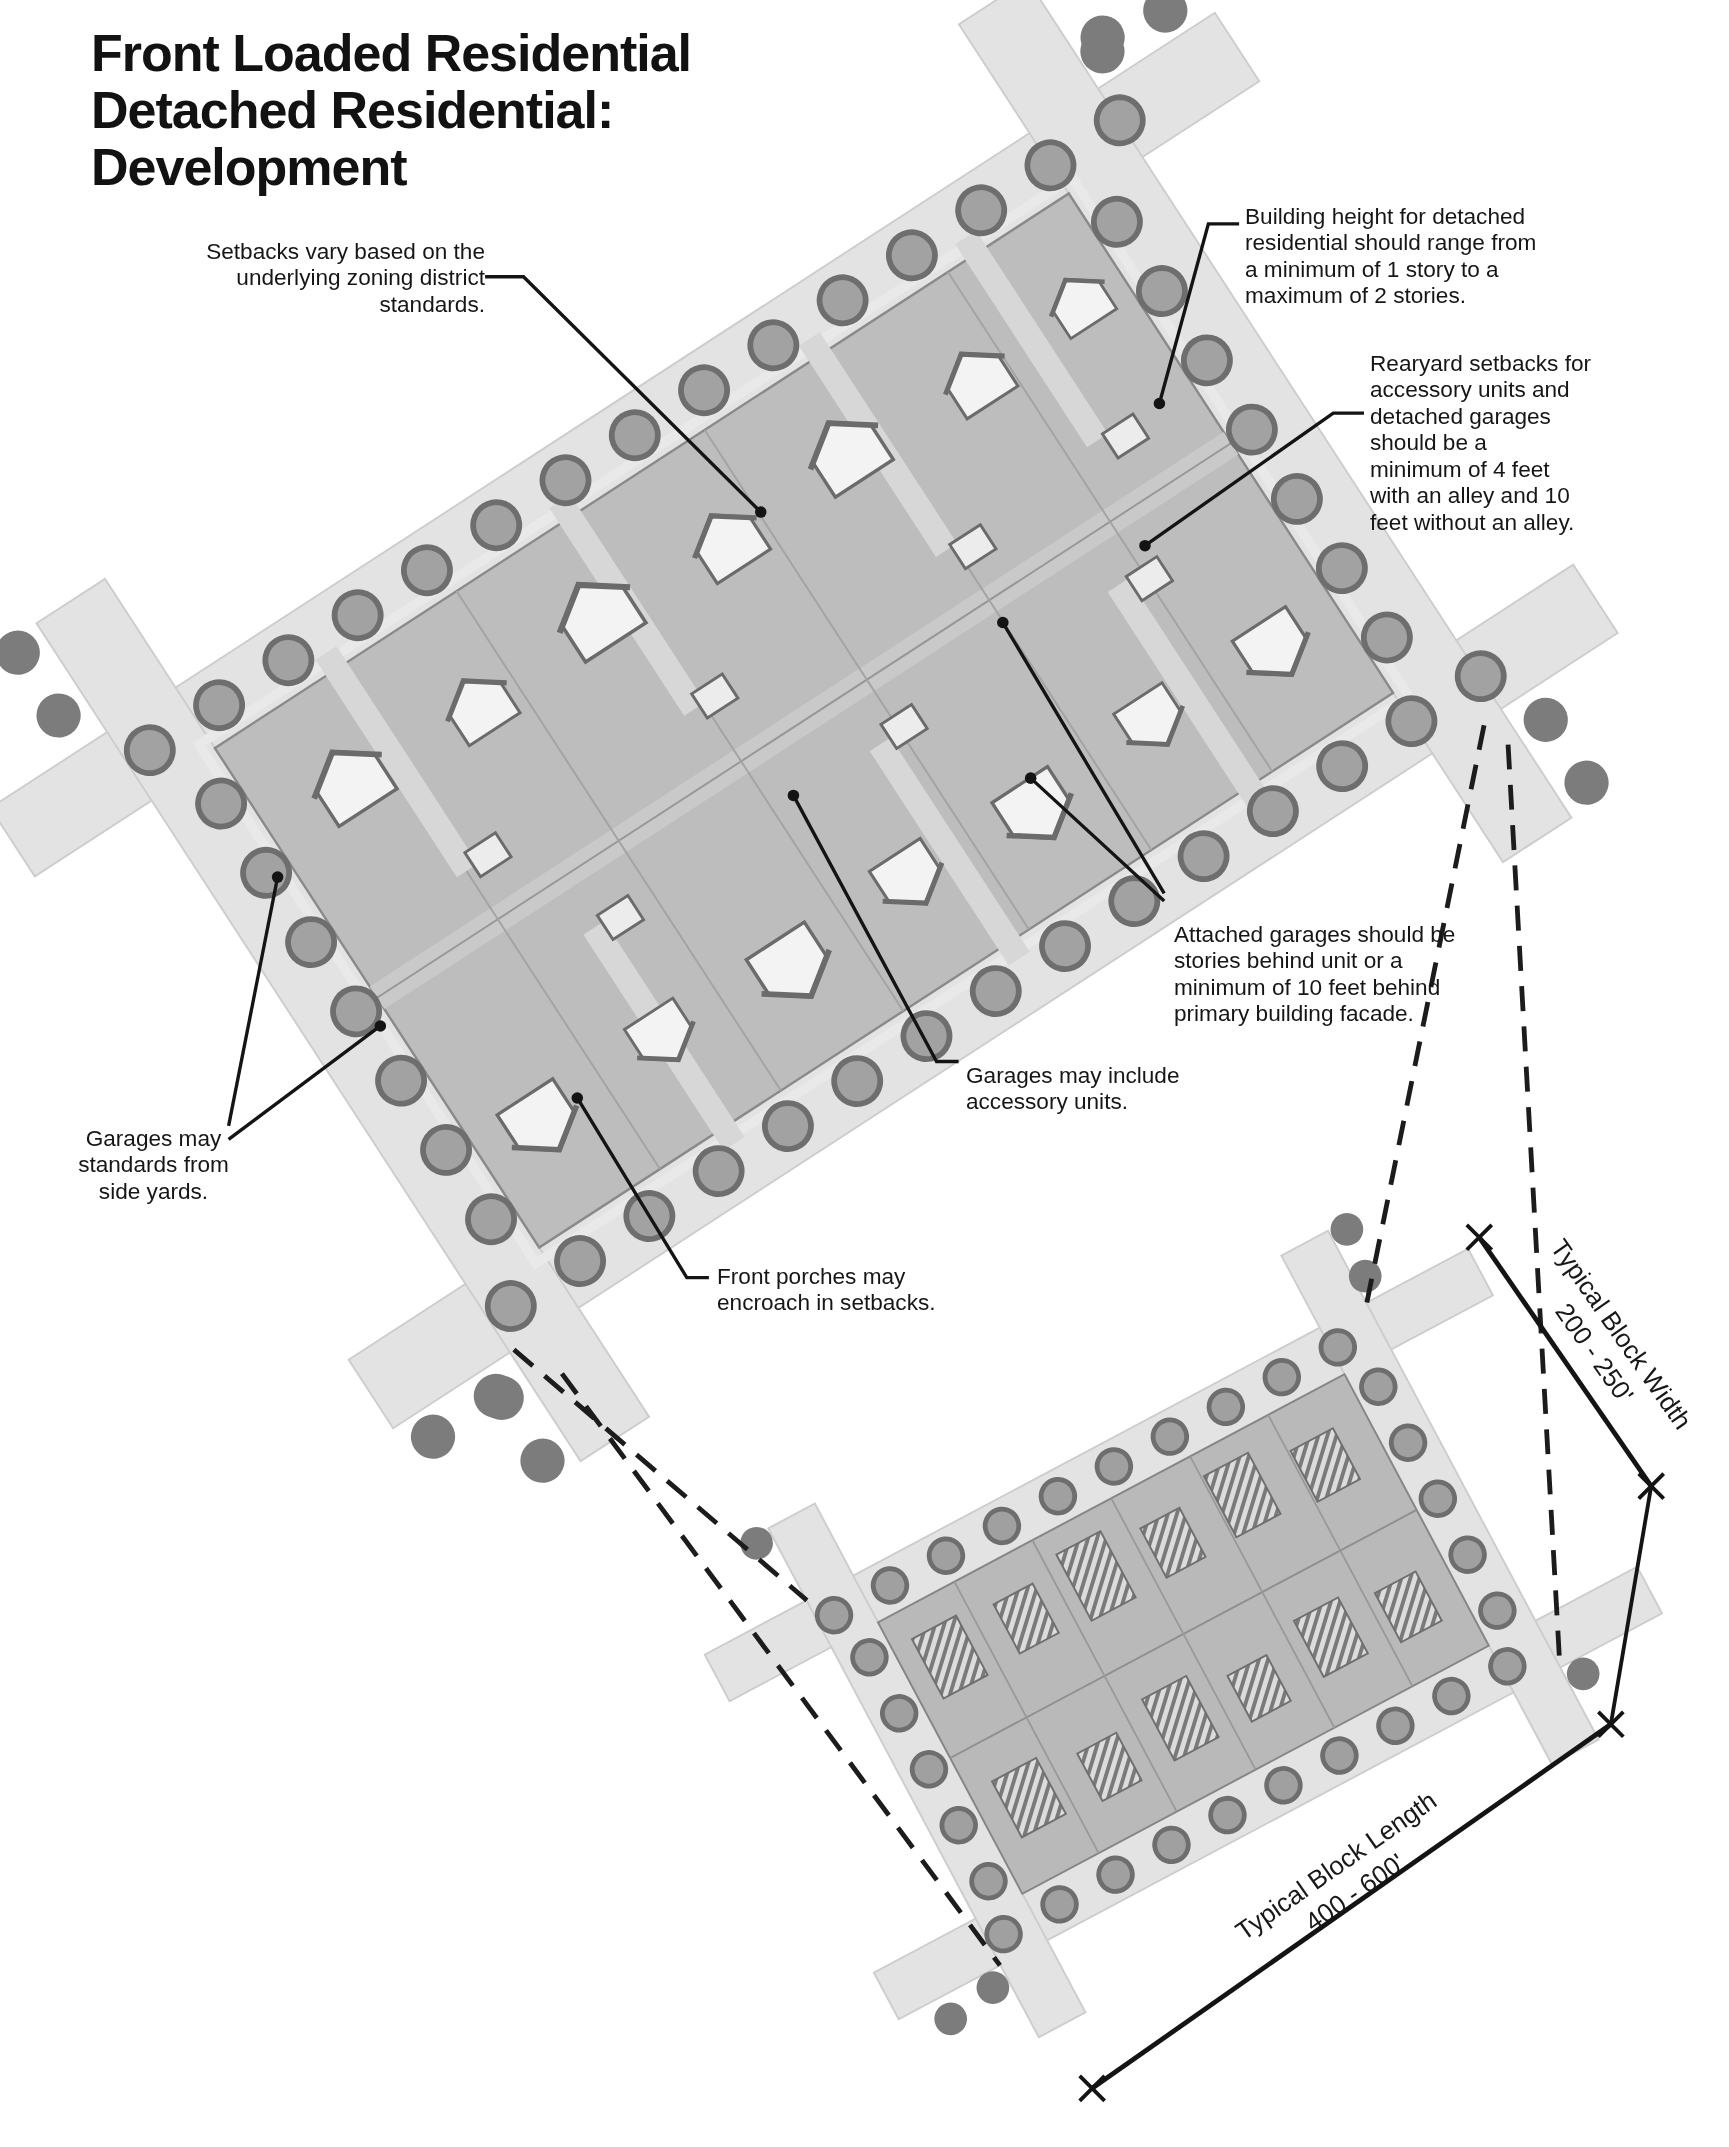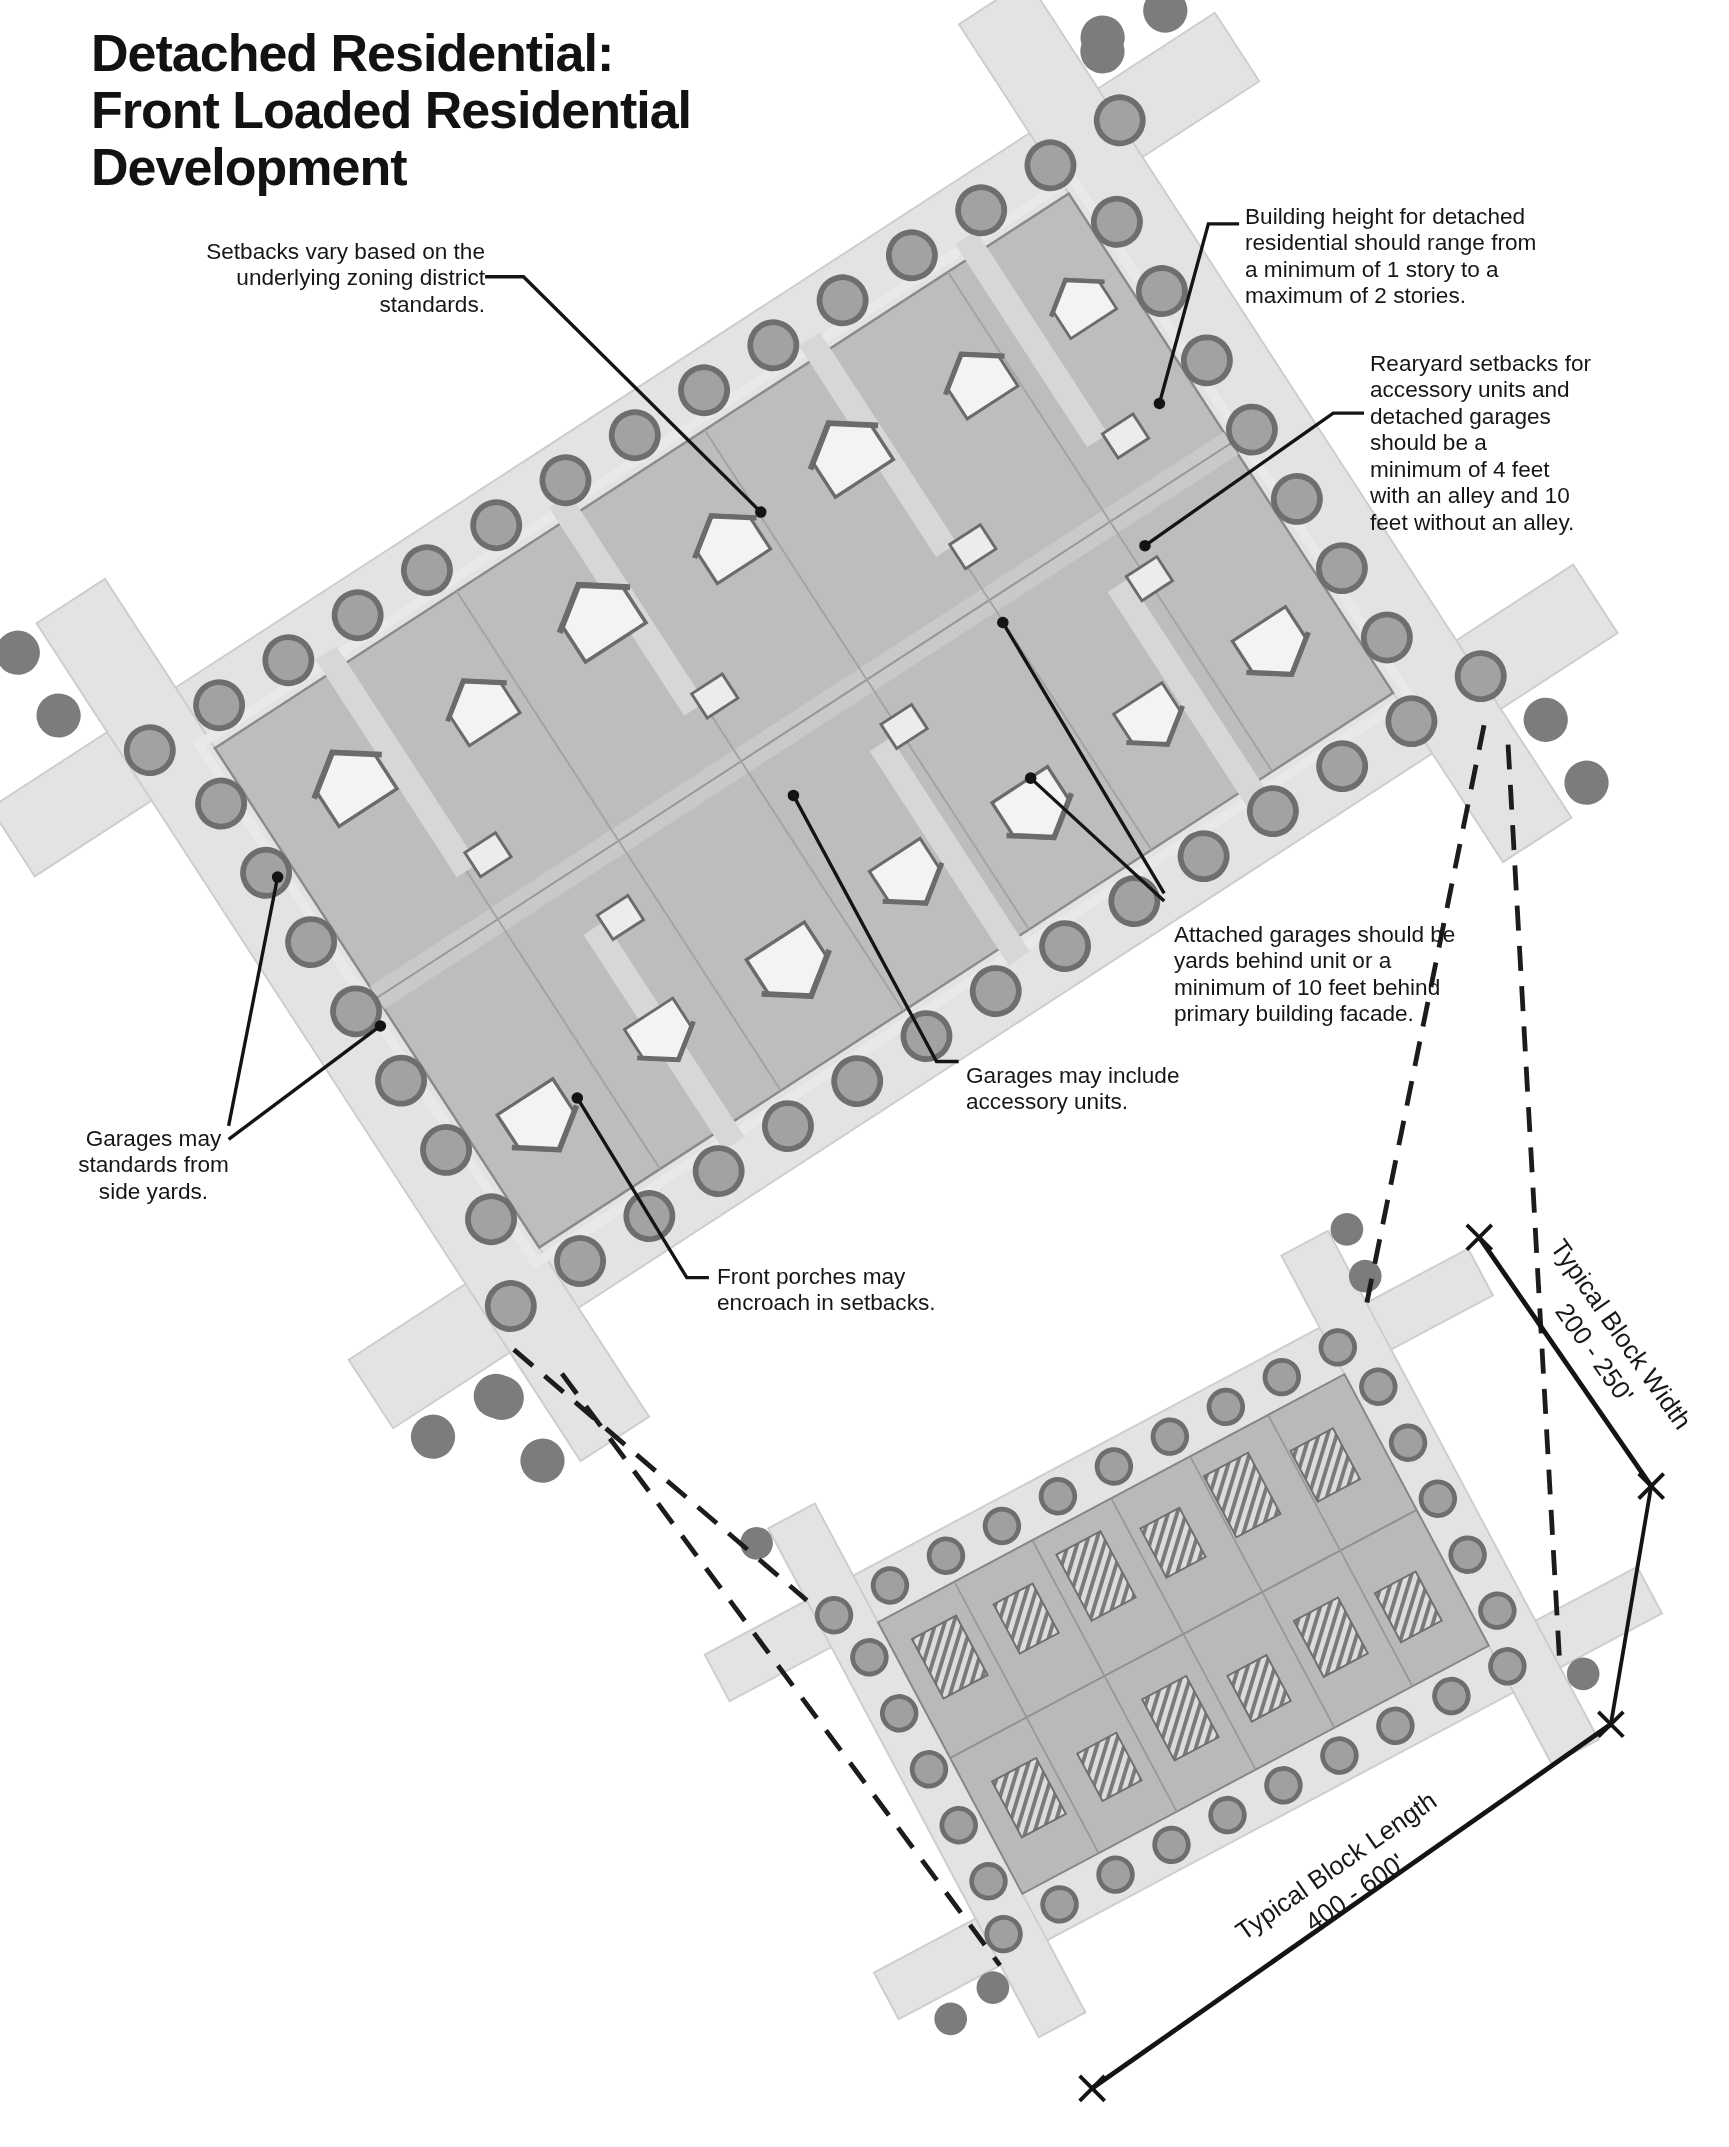--- a/index.html
+++ b/index.html
@@ -214,22 +214,22 @@
       <polyline class="leader" points="238,1172 289,913"></polyline>
       <polyline class="leader" points="238,1186 396,1068"></polyline>
       <circle class="leader-dot" cx="289" cy="913" r="6"></circle>
       <circle class="leader-dot" cx="396" cy="1068" r="6"></circle>
       <polyline class="leader" points="738,1330 715,1330 601,1143"></polyline>
       <circle class="leader-dot" cx="601" cy="1143" r="6"></circle>
     </g>
   </svg>
 
   <div class="title">
+    <div>Front Loaded Residential</div>
     <div>Detached Residential:</div>
-    <div>Front Loaded Residential</div>
     <div>Development</div>
   </div>
 
   <div class="ann align-right" style="right:1244px;top:239px;">
     <span>Setbacks vary based on the</span>
     <span>underlying zoning district</span>
     <span>standards.</span>
   </div>
 
   <div class="ann" style="left:1245px;top:204px;">
@@ -244,21 +244,21 @@
     <span>accessory units and</span>
     <span>detached garages</span>
     <span>should be a</span>
     <span>minimum of 4 feet</span>
     <span>with an alley and 10</span>
     <span>feet without an alley.</span>
   </div>
 
   <div class="ann" style="left:1174px;top:876px;margin-top:46px;">
     <span>Attached garages should be</span>
-    <span>yards behind unit or a</span>
+    <span>stories behind unit or a</span>
     <span>minimum of 10 feet behind</span>
     <span>primary building facade.</span>
   </div>
 
   <div class="ann" style="left:966px;top:1047px;margin-top:16px;">
     <span>Garages may include</span>
     <span>accessory units.</span>
   </div>
 
   <div class="ann align-center" style="left:67px;top:1126px;width:173px;">

